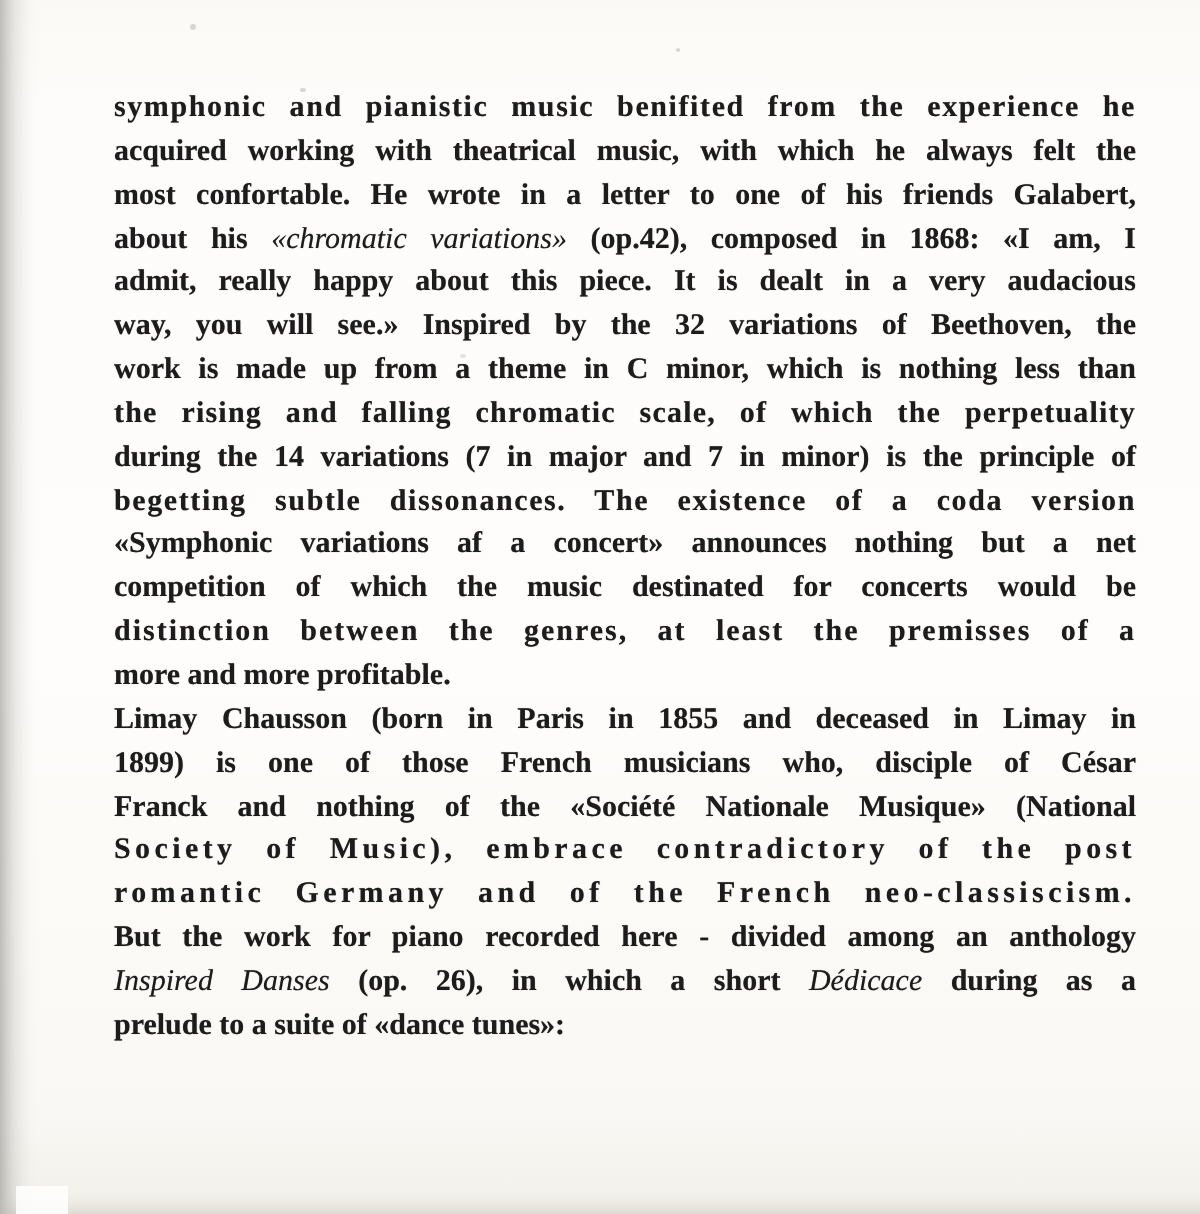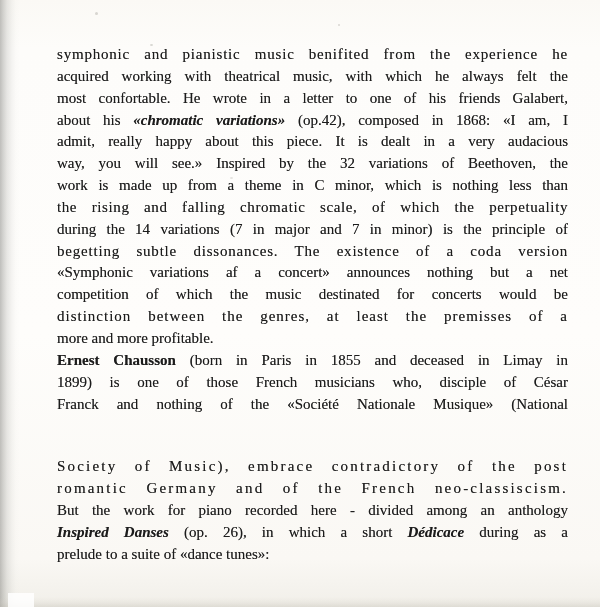--- a/index.html
+++ b/index.html
@@ -65,47 +65,47 @@
     text-align: justify;
     text-align-last: justify;
     text-justify: inter-word;
     white-space: normal;
     height: 21.85px;
     overflow: visible;
   }
   .line.last {
     text-align-last: left;
   }
-  .seg-regular { font-weight: normal; font-style: normal; }
+  .seg-regular { font-weight: bold; font-style: normal; }
   .seg-bold { font-weight: bold; font-style: normal; }
-  .seg-bold-italic { font-weight: bold; font-style: italic; }
+  .seg-bold-italic { font-weight: normal; font-style: italic; }
 </style>
 </head>
 <body>
 
 <div class="scan">
   <div class="textblock">
       <div class="line" style="letter-spacing: 0.8px;"><span class="seg-regular">symphonic and pianistic music benifited from the experience he</span></div>
       <div class="line"><span class="seg-regular">acquired working with theatrical music, with which he always felt the</span></div>
       <div class="line"><span class="seg-regular">most confortable. He wrote in a letter to one of his friends Galabert,</span></div>
       <div class="line"><span class="seg-regular">about his </span><span class="seg-bold-italic">«chromatic variations»</span><span class="seg-regular"> (op.42), composed in 1868: «I am, I</span></div>
       <div class="line"><span class="seg-regular">admit, really happy about this piece. It is dealt in a very audacious</span></div>
       <div class="line"><span class="seg-regular">way, you will see.» Inspired by the 32 variations of Beethoven, the</span></div>
       <div class="line"><span class="seg-regular">work is made up from a theme in C minor, which is nothing less than</span></div>
       <div class="line" style="letter-spacing: 0.6px;"><span class="seg-regular">the rising and falling chromatic scale, of which the perpetuality</span></div>
       <div class="line"><span class="seg-regular">during the 14 variations (7 in major and 7 in minor) is the principle of</span></div>
       <div class="line" style="letter-spacing: 0.8px;"><span class="seg-regular">begetting subtle dissonances. The existence of a coda version</span></div>
       <div class="line"><span class="seg-regular">«Symphonic variations af a concert» announces nothing but a net</span></div>
       <div class="line"><span class="seg-regular">competition of which the music destinated for concerts would be</span></div>
       <div class="line" style="letter-spacing: 1px;"><span class="seg-regular">distinction between the genres, at least the premisses of a</span></div>
       <div class="line last"><span class="seg-regular">more and more profitable.</span></div>
-      <div class="line"><span class="seg-bold">Ernest Chausson</span><span class="seg-regular"> (born in Paris in 1855 and deceased in Limay in</span></div>
+      <div class="line"><span class="seg-bold">Limay Chausson</span><span class="seg-regular"> (born in Paris in 1855 and deceased in Limay in</span></div>
       <div class="line"><span class="seg-regular">1899) is one of those French musicians who, disciple of César</span></div>
       <div class="line"><span class="seg-regular">Franck and nothing of the «Société Nationale Musique» (National</span></div>
-      <div class="line" style="letter-spacing: 2.2px; margin-top: 41px;"><span class="seg-regular">Society of Music), embrace contradictory of the post</span></div>
+      <div class="line" style="letter-spacing: 2.2px;"><span class="seg-regular">Society of Music), embrace contradictory of the post</span></div>
       <div class="line" style="letter-spacing: 2.2px;"><span class="seg-regular">romantic Germany and of the French neo-classiscism.</span></div>
       <div class="line"><span class="seg-regular">But the work for piano recorded here - divided among an anthology</span></div>
       <div class="line"><span class="seg-bold-italic">Inspired Danses</span><span class="seg-regular"> (op. 26), in which a short </span><span class="seg-bold-italic">Dédicace</span><span class="seg-regular"> during as a</span></div>
       <div class="line last"><span class="seg-regular">prelude to a suite of «dance tunes»:</span></div>
     </div>
   <div class="left-edge"></div>
   <div class="bottom-edge"></div>
   <div class="bottom-notch"></div>
   <div class="speck" style="left:95px; top:12px; width:3px; height:3px;"></div>
   <div class="speck" style="left:150px; top:44px; width:3px; height:2px;"></div>

